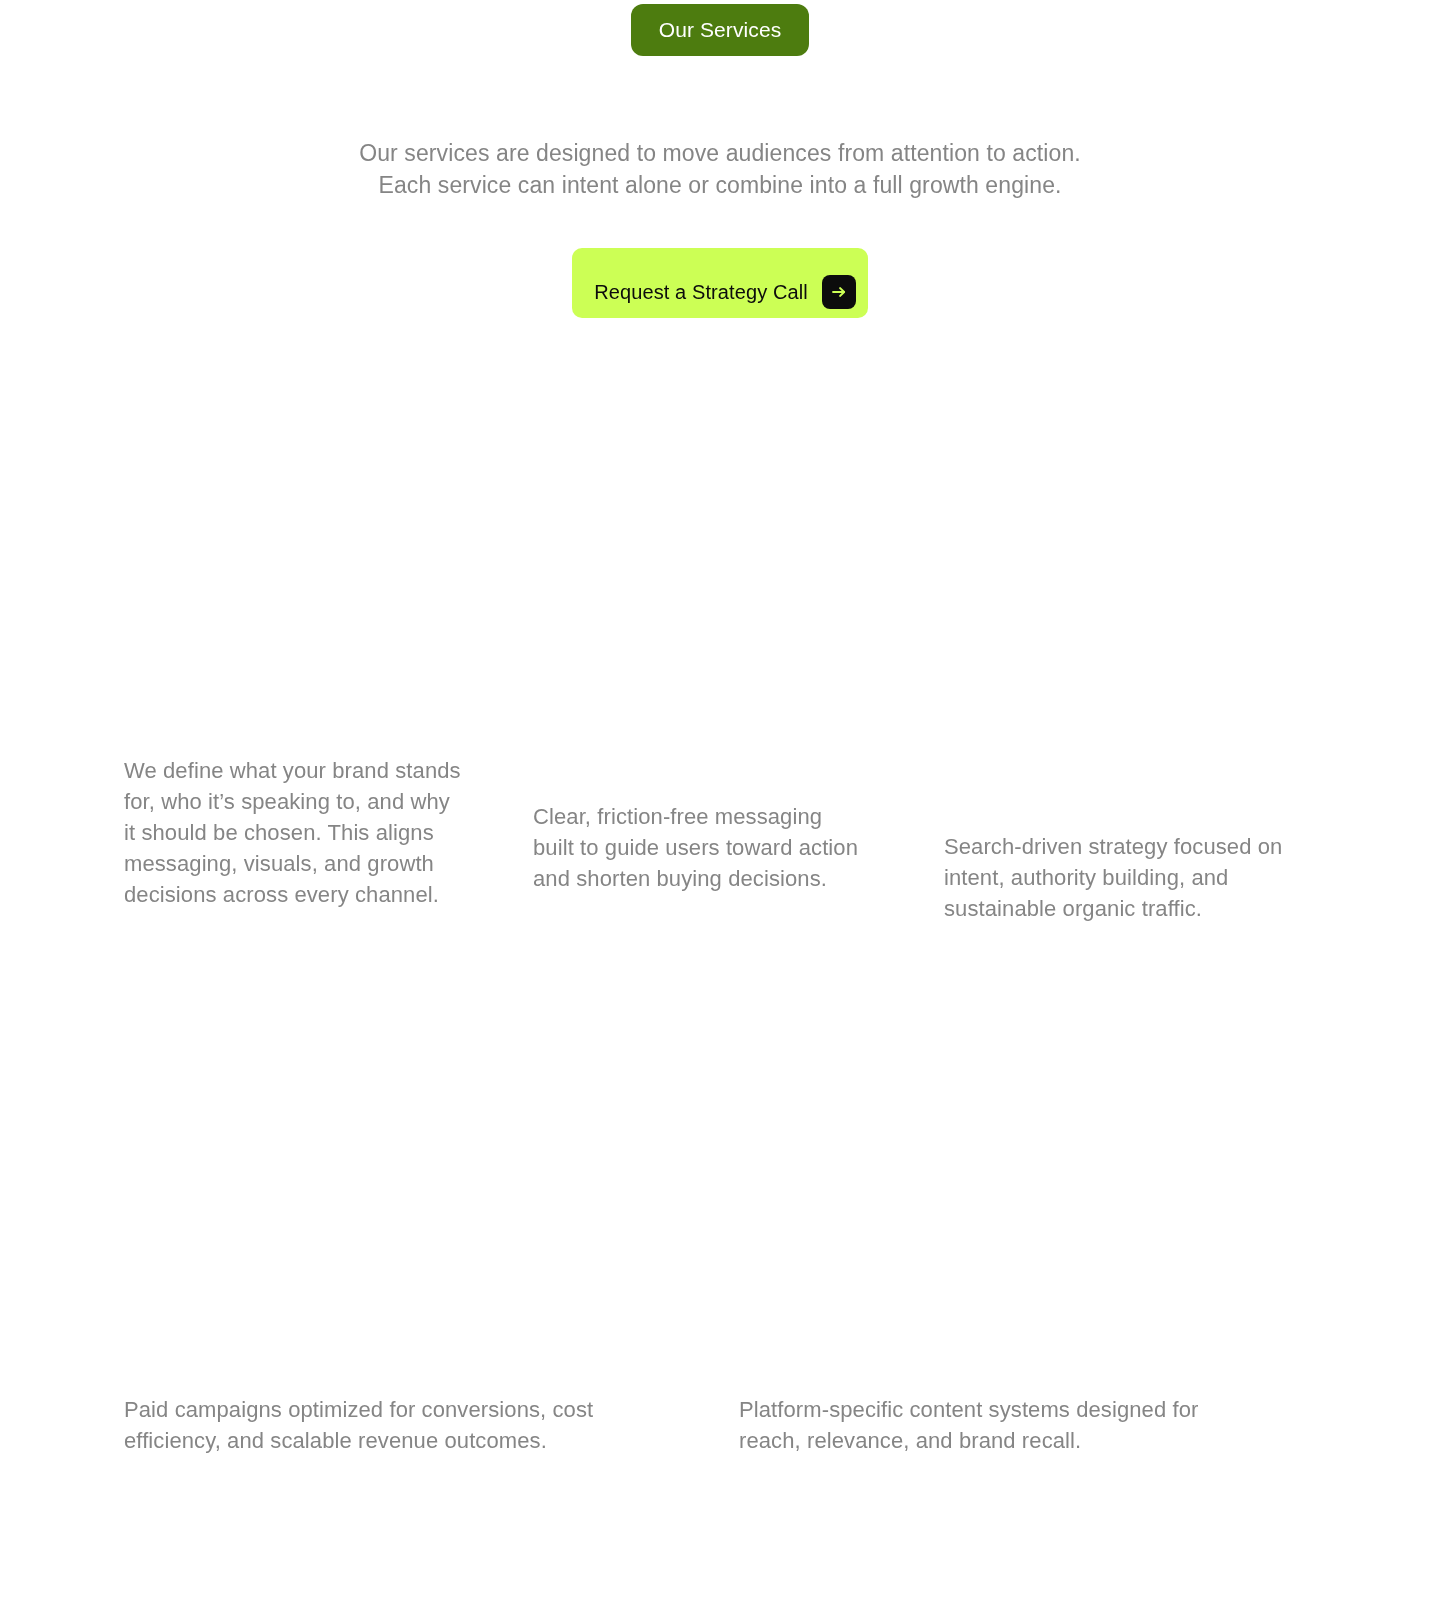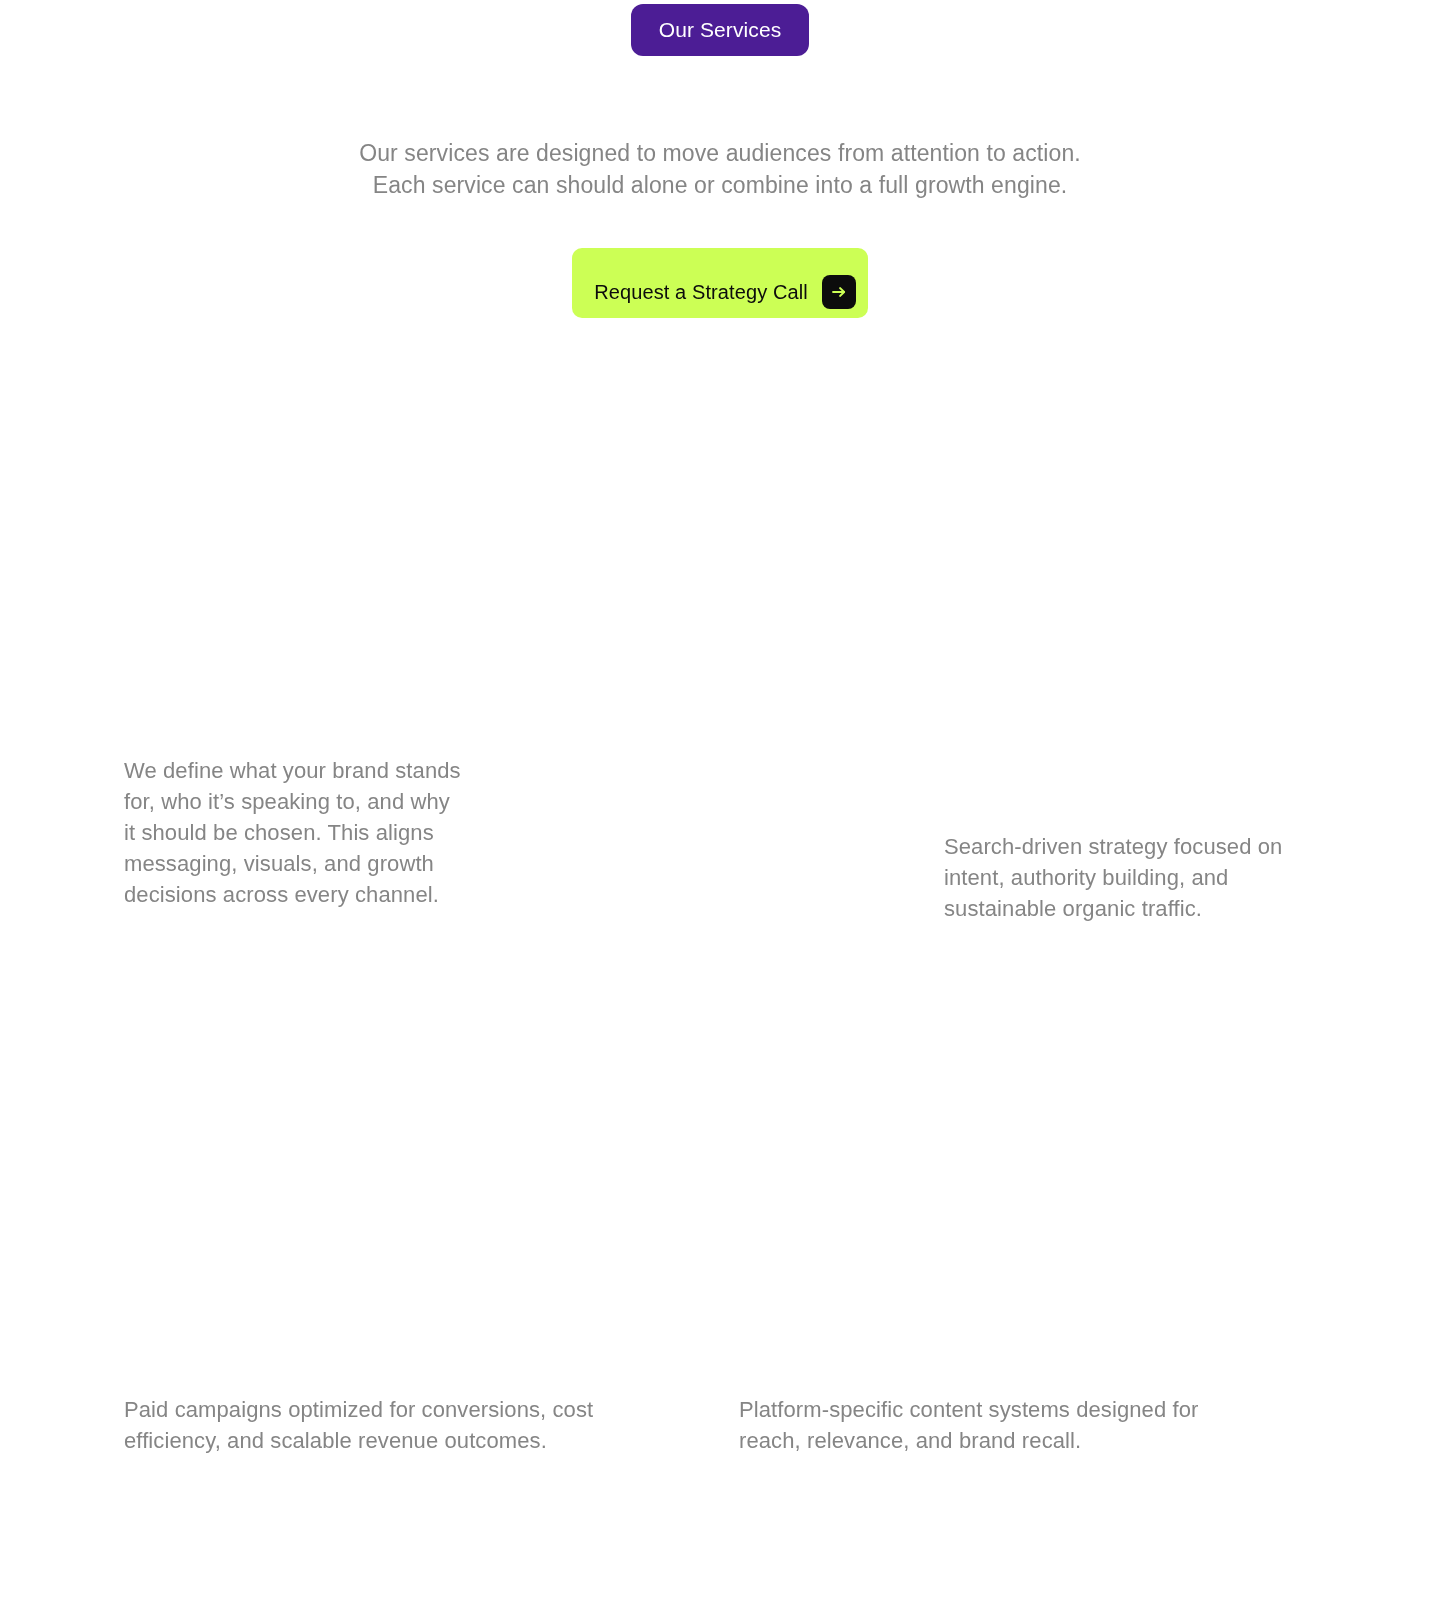--- a/index.html
+++ b/index.html
@@ -17,21 +17,21 @@
   }
 
   
   .section-pill-wrap {
     width: 100%;
     display: flex;
     justify-content: center;
     padding-top: 4px;
   }
   .section-pill {
-    background: #4c1d95;
+    background: #4d7c0f;
     color: #ffffff;
     font-size: 21px;
     line-height: 1;
     padding: 15px 28px 16px 28px;
     border-radius: 12px;
     letter-spacing: 0.1px;
     display: inline-block;
     cursor: pointer;
     user-select: none;
   }
@@ -118,39 +118,42 @@
 </style>
 </head>
 <body>
 
 <div class="section-pill-wrap">
   <div class="section-pill">Our Services</div>
 </div>
 
 <div class="intro">
   <span class="intro-line">Our services are designed to move audiences from attention to action.</span>
-  <span class="intro-line">Each service can should alone or combine into a full growth engine.</span>
+  <span class="intro-line">Each service can intent alone or combine into a full growth engine.</span>
 </div>
 
 <div class="cta-wrap">
   <button class="cta-button">
     <span class="cta-label">Request a Strategy Call</span>
     <span class="cta-arrow">
       <svg width="18" height="18" viewBox="0 0 18 18" aria-hidden="true">
         <path d="M3 9 H14" stroke="#ccff55" stroke-width="1.8" stroke-linecap="round" fill="none"></path>
         <path d="M10 5 L14.2 9 L10 13" stroke="#ccff55" stroke-width="1.8" stroke-linecap="round" stroke-linejoin="round" fill="none"></path>
       </svg>
     </span>
   </button>
 </div>
 
 <div class="row-1">
   <div class="svc svc-brand">
     <span class="svc-desc">We define what your brand stands for, who it’s speaking to, and why it should be chosen. This aligns messaging, visuals, and growth decisions across every channel.</span>
   </div>
+  <div class="svc svc-cro">
+    <span class="svc-desc">Clear, friction-free messaging built to guide users toward action and shorten buying decisions.</span>
+  </div>
   <div class="svc svc-seo">
     <span class="svc-desc">Search-driven strategy focused on intent, authority building, and sustainable organic traffic.</span>
   </div>
 </div>
 
 <div class="row-2">
   <div class="svc svc-paid">
     <span class="svc-desc">Paid campaigns optimized for conversions, cost efficiency, and scalable revenue outcomes.</span>
   </div>
   <div class="svc svc-social">

